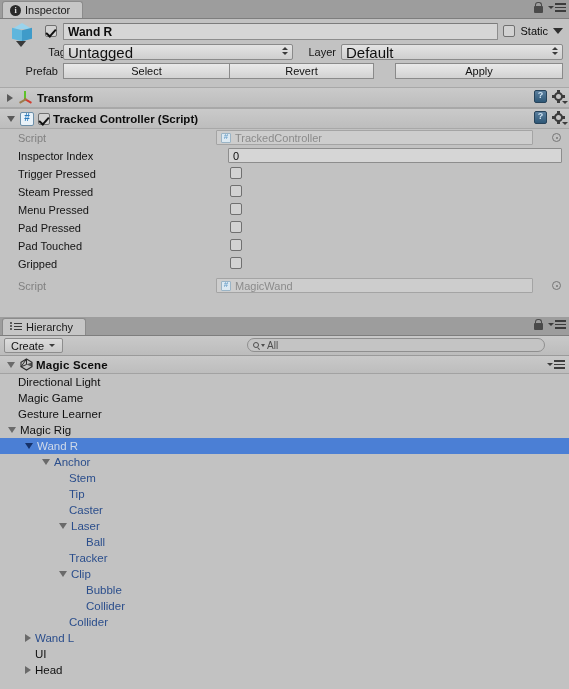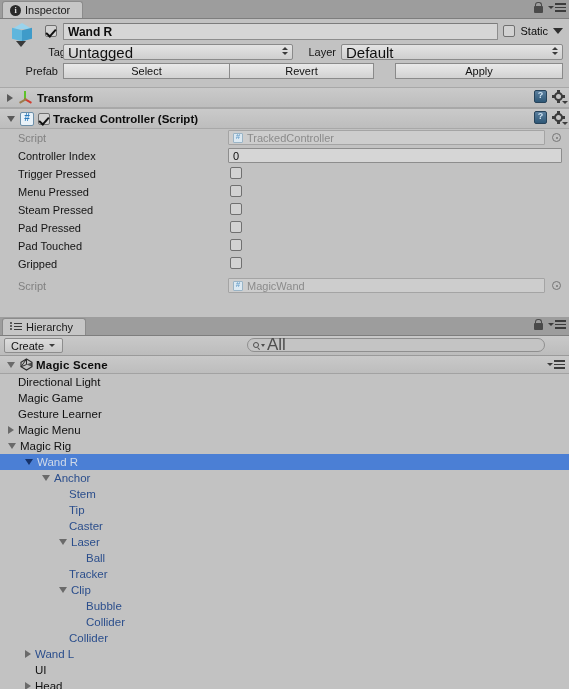--- a/index.html
+++ b/index.html
@@ -211,21 +211,21 @@
     width: 0; height: 0; border-left: 3px solid transparent; border-right: 3px solid transparent;
     border-top: 3px solid #3c3c3c;
   }
 
   
   .prop { position: relative; height: 18px; }
   .prop .plabel { position: absolute; left: 18px; top: 3px; font-size: 11px; color: #141414; }
   .prop .plabel.dim { color: #818181; }
 
   .objfield {
-    box-sizing: border-box; position: absolute; left: 228px; top: 1px;
+    box-sizing: border-box; position: absolute; left: 216px; top: 1px;
     width: 317px; height: 15px;
     background: #cdcdcd; border: 1px solid #a4a4a4; border-radius: 1px;
     display: flex; align-items: center; gap: 4px; padding-left: 4px;
     font-size: 11px; color: #8b8b8b;
   }
   .objfield .mini {
     width: 10px; height: 10px; box-sizing: border-box;
     background: #dce9f2; border: 1px solid #9ab4c6; border-radius: 1px; position: relative;
   }
   .objfield .mini::after {
@@ -265,21 +265,21 @@
   }
   .create-btn .c {
     width: 0; height: 0; border-left: 3px solid transparent; border-right: 3px solid transparent;
     border-top: 3px solid #3c3c3c;
   }
   .searchfield {
     position: absolute; left: 247px; top: 2px; width: 298px; height: 14px;
     box-sizing: border-box;
     background: #c4c4c4; border: 1px solid #8f8f8f; border-radius: 8px;
     display: flex; align-items: center; gap: 2px; padding-left: 5px;
-    font-size: 17px; color: #4e4e4e;
+    font-size: 10px; color: #4e4e4e;
   }
   .searchfield .mag {
     width: 6px; height: 6px; border: 1.3px solid #4e4e4e; border-radius: 50%;
     box-sizing: border-box; position: relative; flex: 0 0 auto;
   }
   .searchfield .mag::after {
     content: ""; position: absolute; right: -2px; bottom: -2px; width: 3px; height: 1.3px;
     background: #4e4e4e; transform: rotate(45deg);
   }
   .searchfield .c {
@@ -436,36 +436,36 @@
       <div class="prop">
         <span class="plabel dim">Script</span>
         <div class="objfield">
           <span class="mini"></span>
           <span>TrackedController</span>
         </div>
         <span class="objpicker"></span>
       </div>
 
       <div class="prop">
-        <span class="plabel">Controller Index</span>
+        <span class="plabel">Inspector Index</span>
         <div class="numfield">
           <span>0</span>
         </div>
       </div>
 
       <div class="prop">
         <span class="plabel">Trigger Pressed</span>
         <span class="cb pcb"></span>
       </div>
       <div class="prop">
+        <span class="plabel">Steam Pressed</span>
+        <span class="cb pcb"></span>
+      </div>
+      <div class="prop">
         <span class="plabel">Menu Pressed</span>
-        <span class="cb pcb"></span>
-      </div>
-      <div class="prop">
-        <span class="plabel">Steam Pressed</span>
         <span class="cb pcb"></span>
       </div>
       <div class="prop">
         <span class="plabel">Pad Pressed</span>
         <span class="cb pcb"></span>
       </div>
       <div class="prop">
         <span class="plabel">Pad Touched</span>
         <span class="cb pcb"></span>
       </div>
@@ -565,26 +565,20 @@
           <span class="tname">Magic Game</span>
         </div>
         <div class="trow">
           <span style="width: 8px; flex: 0 0 auto;"></span>
           <span class="tspace"></span>
           <span style="width: 4px; flex: 0 0 auto;"></span>
           <span class="tname">Gesture Learner</span>
         </div>
         <div class="trow">
           <span style="width: 8px; flex: 0 0 auto;"></span>
-          <span class="tarrow closed"></span>
-          <span style="width: 4px; flex: 0 0 auto;"></span>
-          <span class="tname">Magic Menu</span>
-        </div>
-        <div class="trow">
-          <span style="width: 8px; flex: 0 0 auto;"></span>
           <span class="tarrow open"></span>
           <span style="width: 4px; flex: 0 0 auto;"></span>
           <span class="tname">Magic Rig</span>
         </div>
         <div class="trow sel">
           <span style="width: 25px; flex: 0 0 auto;"></span>
           <span class="tarrow open"></span>
           <span style="width: 4px; flex: 0 0 auto;"></span>
           <span class="tname prefab">Wand R</span>
         </div>

